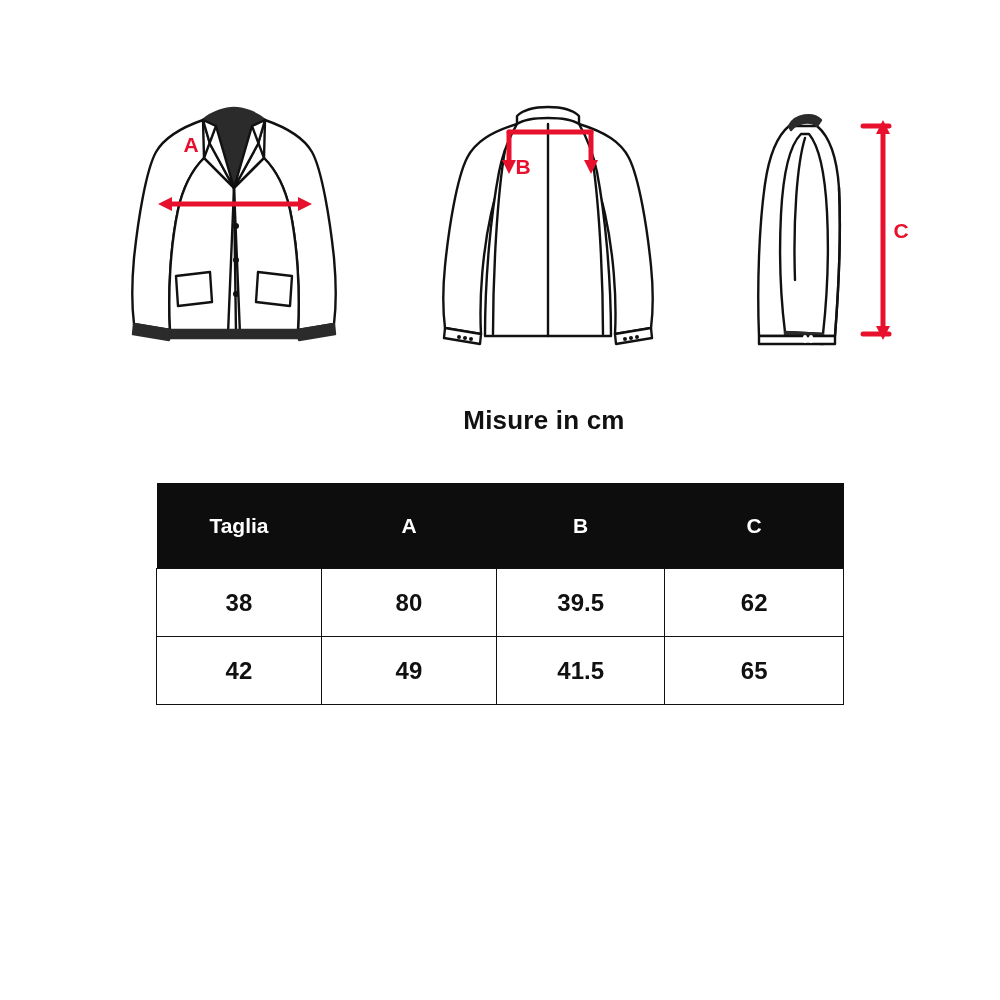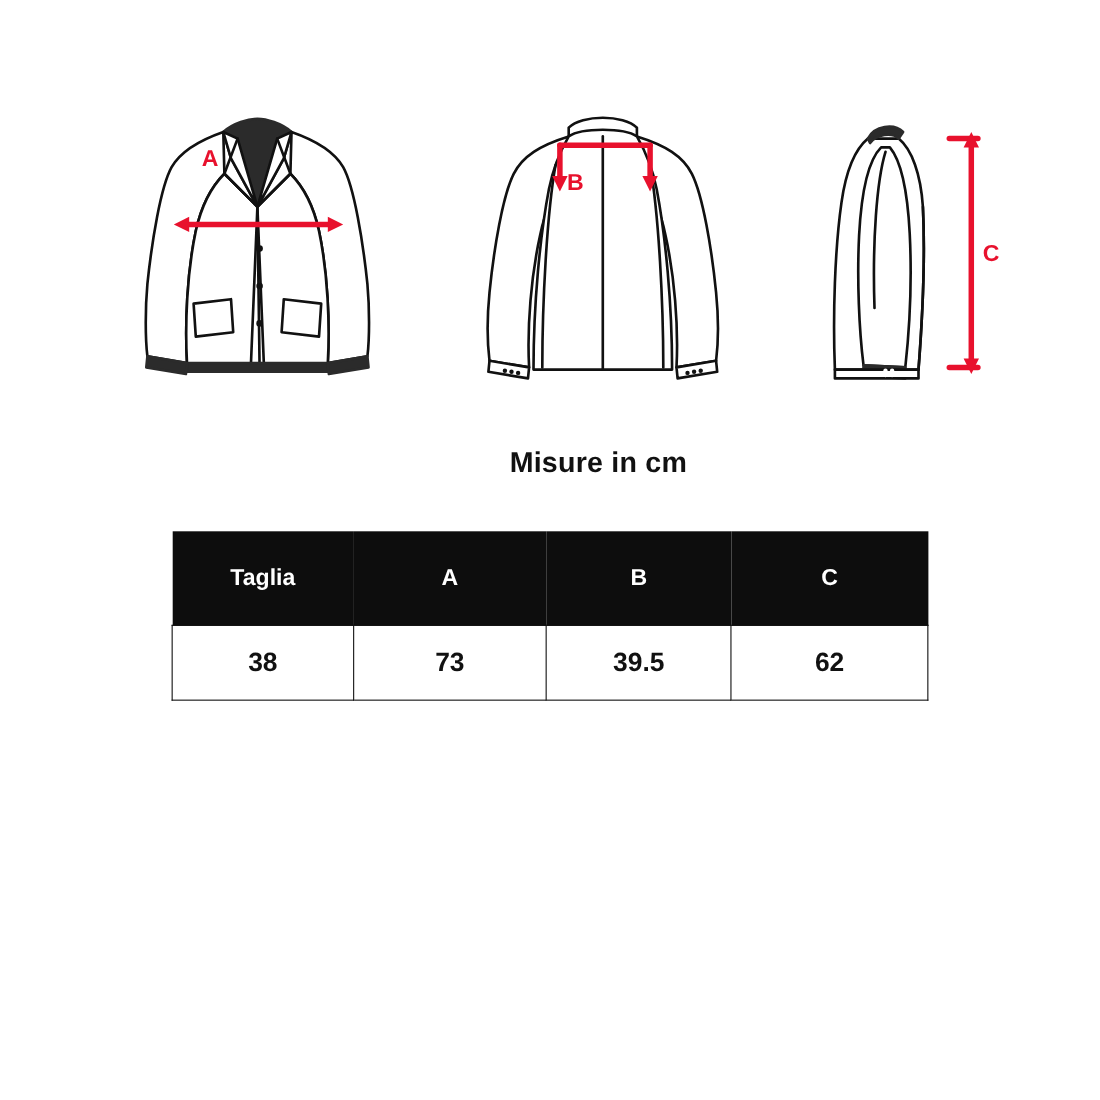--- a/index.html
+++ b/index.html
@@ -257,21 +257,27 @@
         <tr>
           <th>Taglia</th>
           <th>A</th>
           <th>B</th>
           <th>C</th>
         </tr>
       </thead>
       <tbody>
         <tr>
           <td>38</td>
-          <td>73</td>
+          <td>80</td>
           <td>39.5</td>
           <td>62</td>
+        </tr>
+        <tr>
+          <td>42</td>
+          <td>49</td>
+          <td>41.5</td>
+          <td>65</td>
         </tr>
       </tbody>
     </table>
   </div>
 
 </div>
 
 </body></html>

